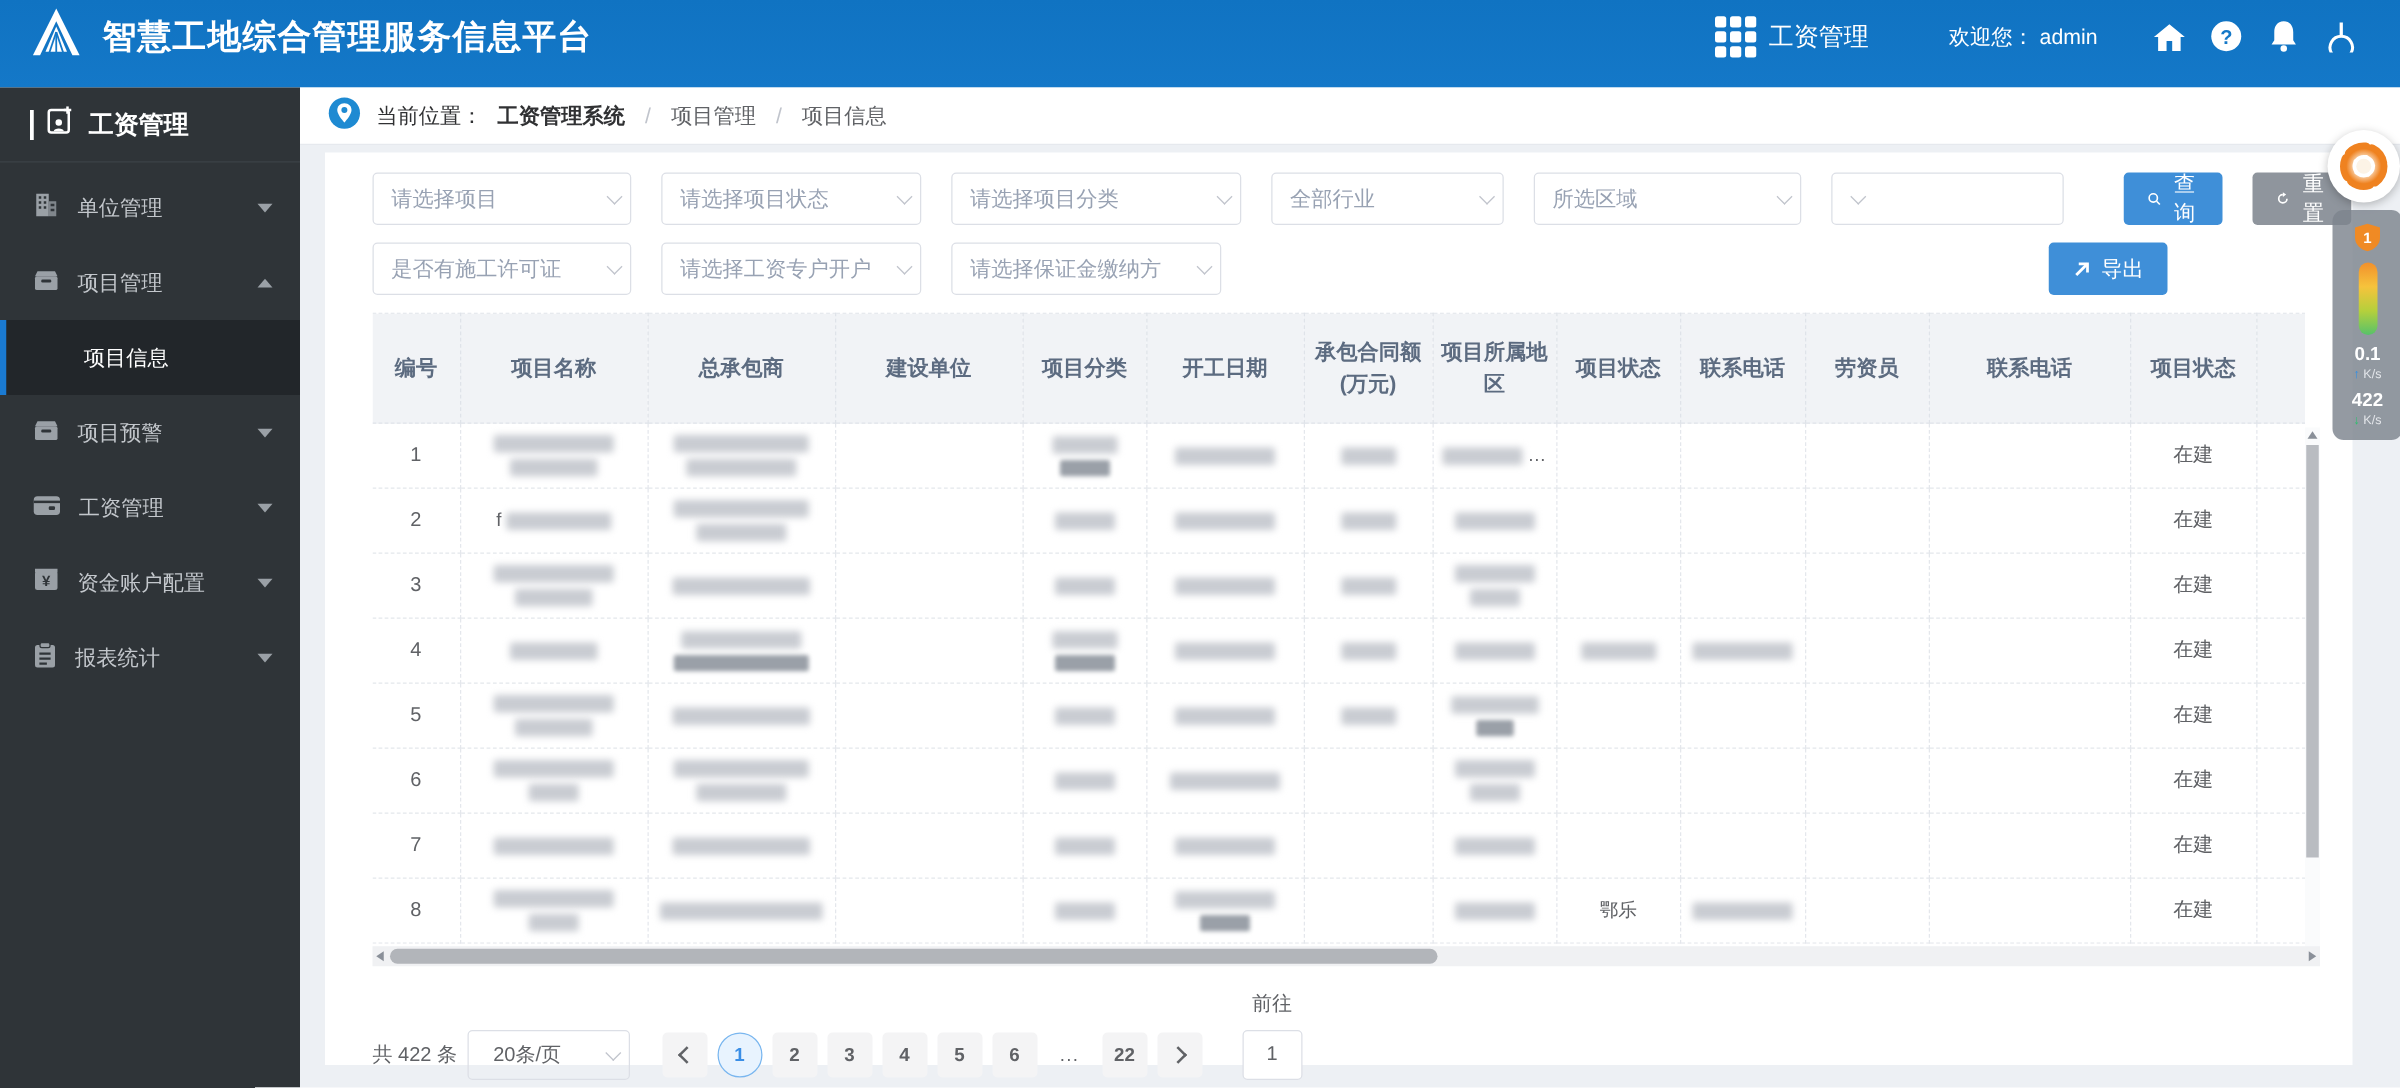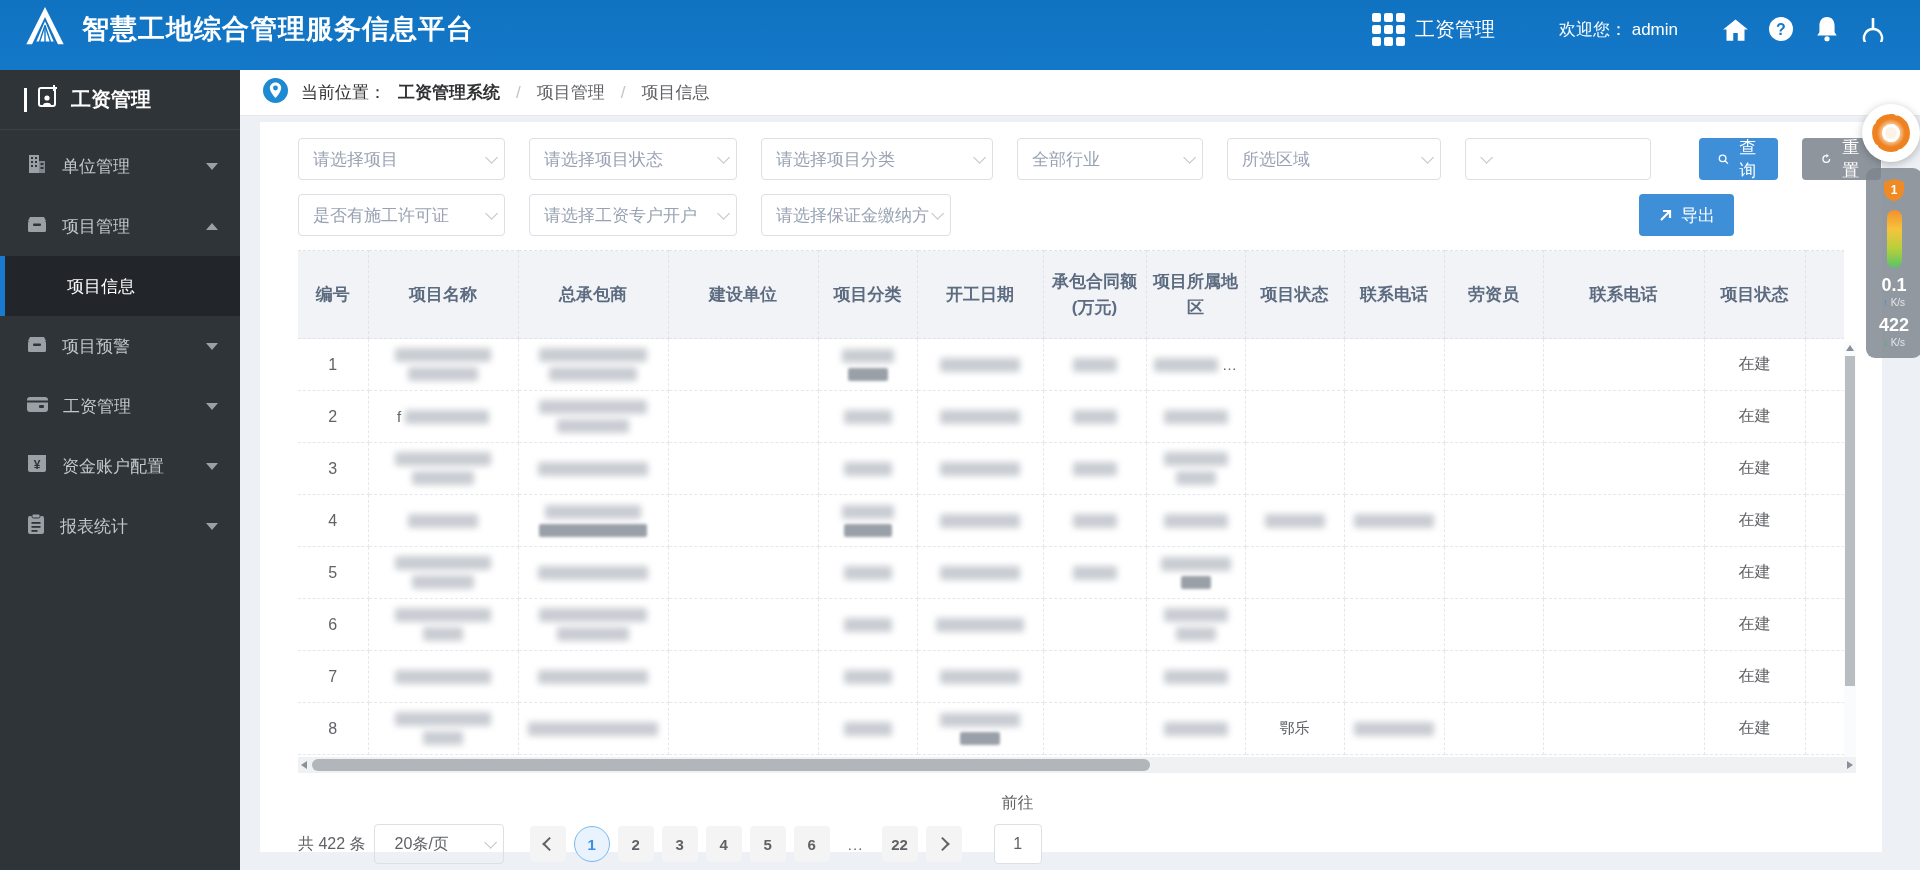--- a/index.html
+++ b/index.html
@@ -86,21 +86,21 @@
   .pg-chev.left { transform:rotate(45deg) translate(1px,-1px); }
   .pg-chev.right { transform:rotate(-135deg) translate(1px,-1px); }
   .goto { display:flex; align-items:center; gap:10px; margin-left:24px;flex-direction:column; }
   .goto input { width:48px; height:40px; border:1px solid #dcdfe6; border-radius:4px; text-align:center; font-size:16px; color:#606266; font-family:inherit; }
 
   
   .float-widget { position:absolute; top:104px; right:-8px; width:72px; z-index:50; }
   .fw-circle { width:58px; height:58px; background:#fff; border-radius:50%; box-shadow:0 2px 8px rgba(0,0,0,.25); display:flex; align-items:center; justify-content:center; margin-left:6px; cursor:pointer; }
   .fw-panel { width:56px; background:rgba(125,132,141,.82); border-radius:9px; margin-top:6px; margin-left:10px; padding:10px 0 10px; display:flex; flex-direction:column; align-items:center; gap:8px; cursor:pointer; }
   .fw-grad { width:15px; height:58px; border-radius:8px; background:linear-gradient(#f2902c,#f6c33c,#b5d03c,#57c26a); }
-  .fw-num { color:#fff; font-size:18px; font-weight:bold; line-height:1; }
+  .fw-num { color:#fff; font-size:15px; font-weight:bold; line-height:1; }
   .fw-unit { font-size:10px; color:#e3e6ea; line-height:1; margin-top:-4px; }
   .fw-unit .up { color:#2e8fe8; font-weight:bold; }
   .fw-unit .dn { color:#2ebf6e; font-weight:bold; }
 </style>
 </head>
 <body>
 
 <header class="topbar">
   <div class="brand">
     <span>
@@ -327,21 +327,21 @@
 
         <div class="filter-row">
           <div class="select" style="width:207px">
               <span>是否有施工许可证</span>
               <span class="chev"></span>
             </div>
           <div class="select" style="width:208px">
               <span>请选择工资专户开户</span>
               <span class="chev"></span>
             </div>
-          <div class="select" style="width:190px">
+          <div class="select" style="width:216px">
               <span>请选择保证金缴纳方</span>
               <span class="chev"></span>
             </div>
           <div class="spacer"></div>
           <button class="btn btn-primary export-gap">
             <svg width="15" height="15" viewBox="0 0 15 15">
                 <line x1="3" y1="12" x2="12" y2="3" stroke="#fff" stroke-width="2.2"></line>
                 <path d="M5 3 L12 3 L12 10" fill="none" stroke="#fff" stroke-width="2.2"></path>
               </svg>
             <span>导出</span>

